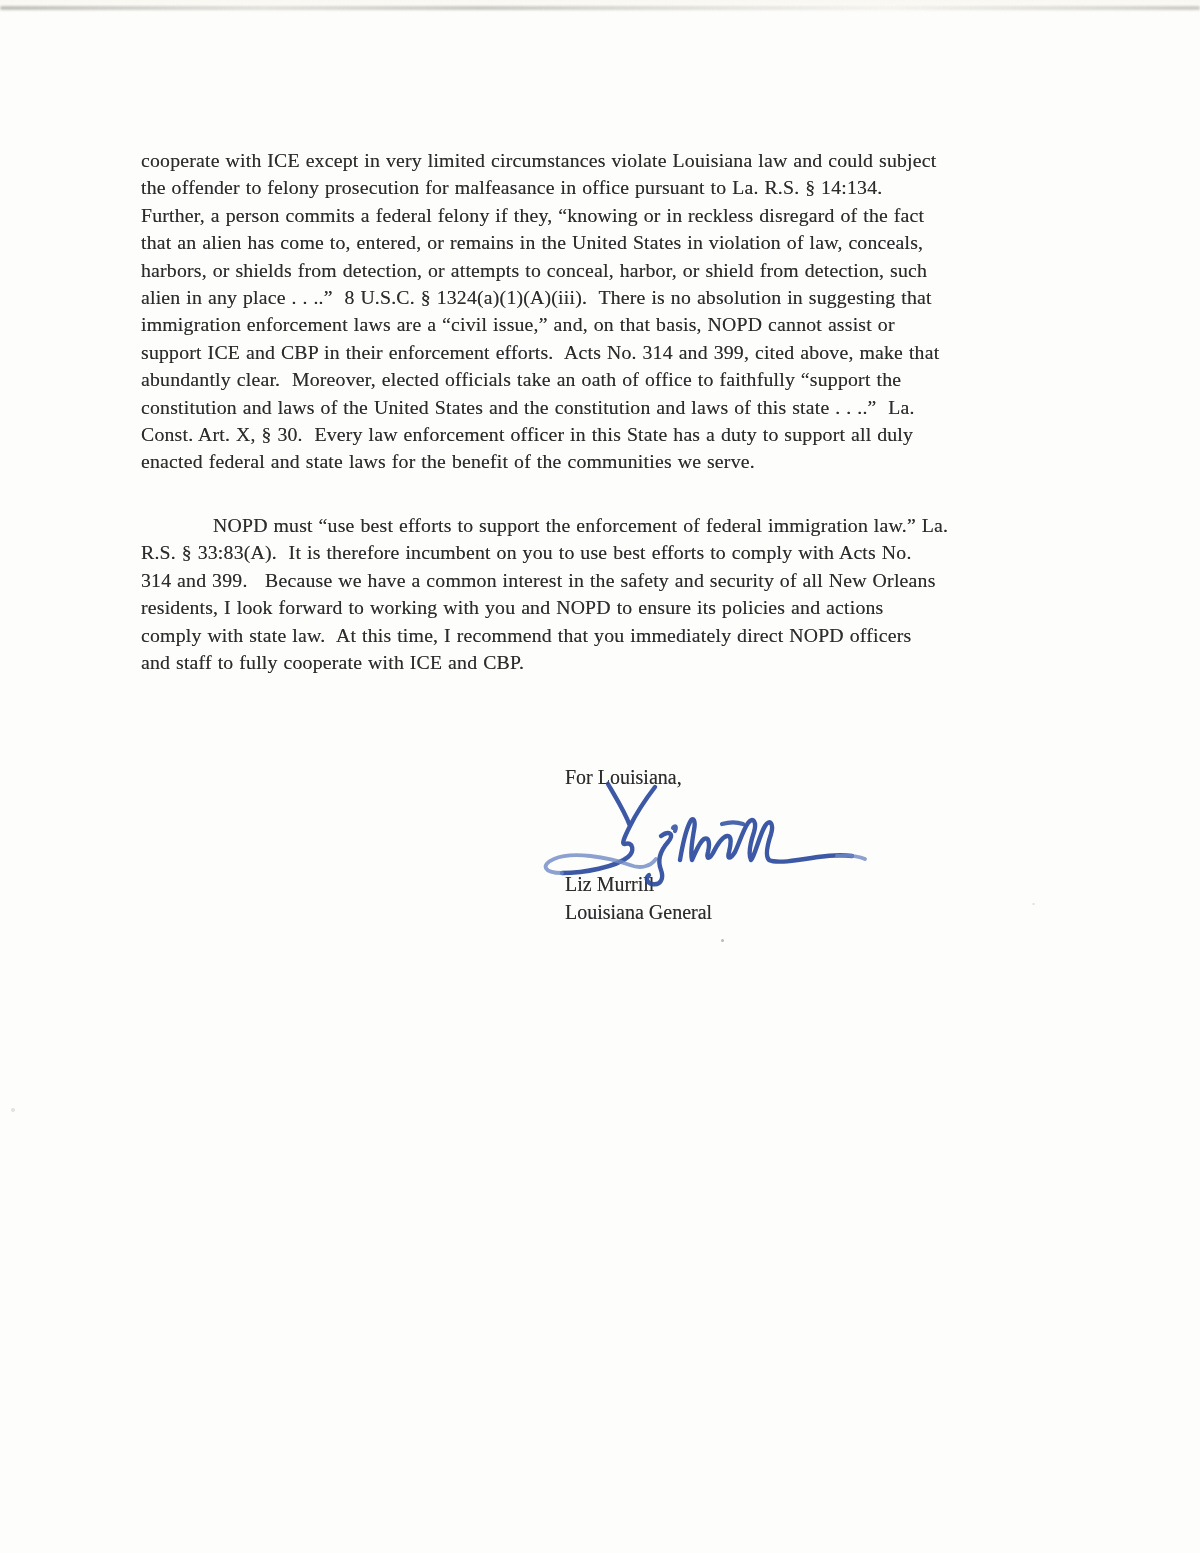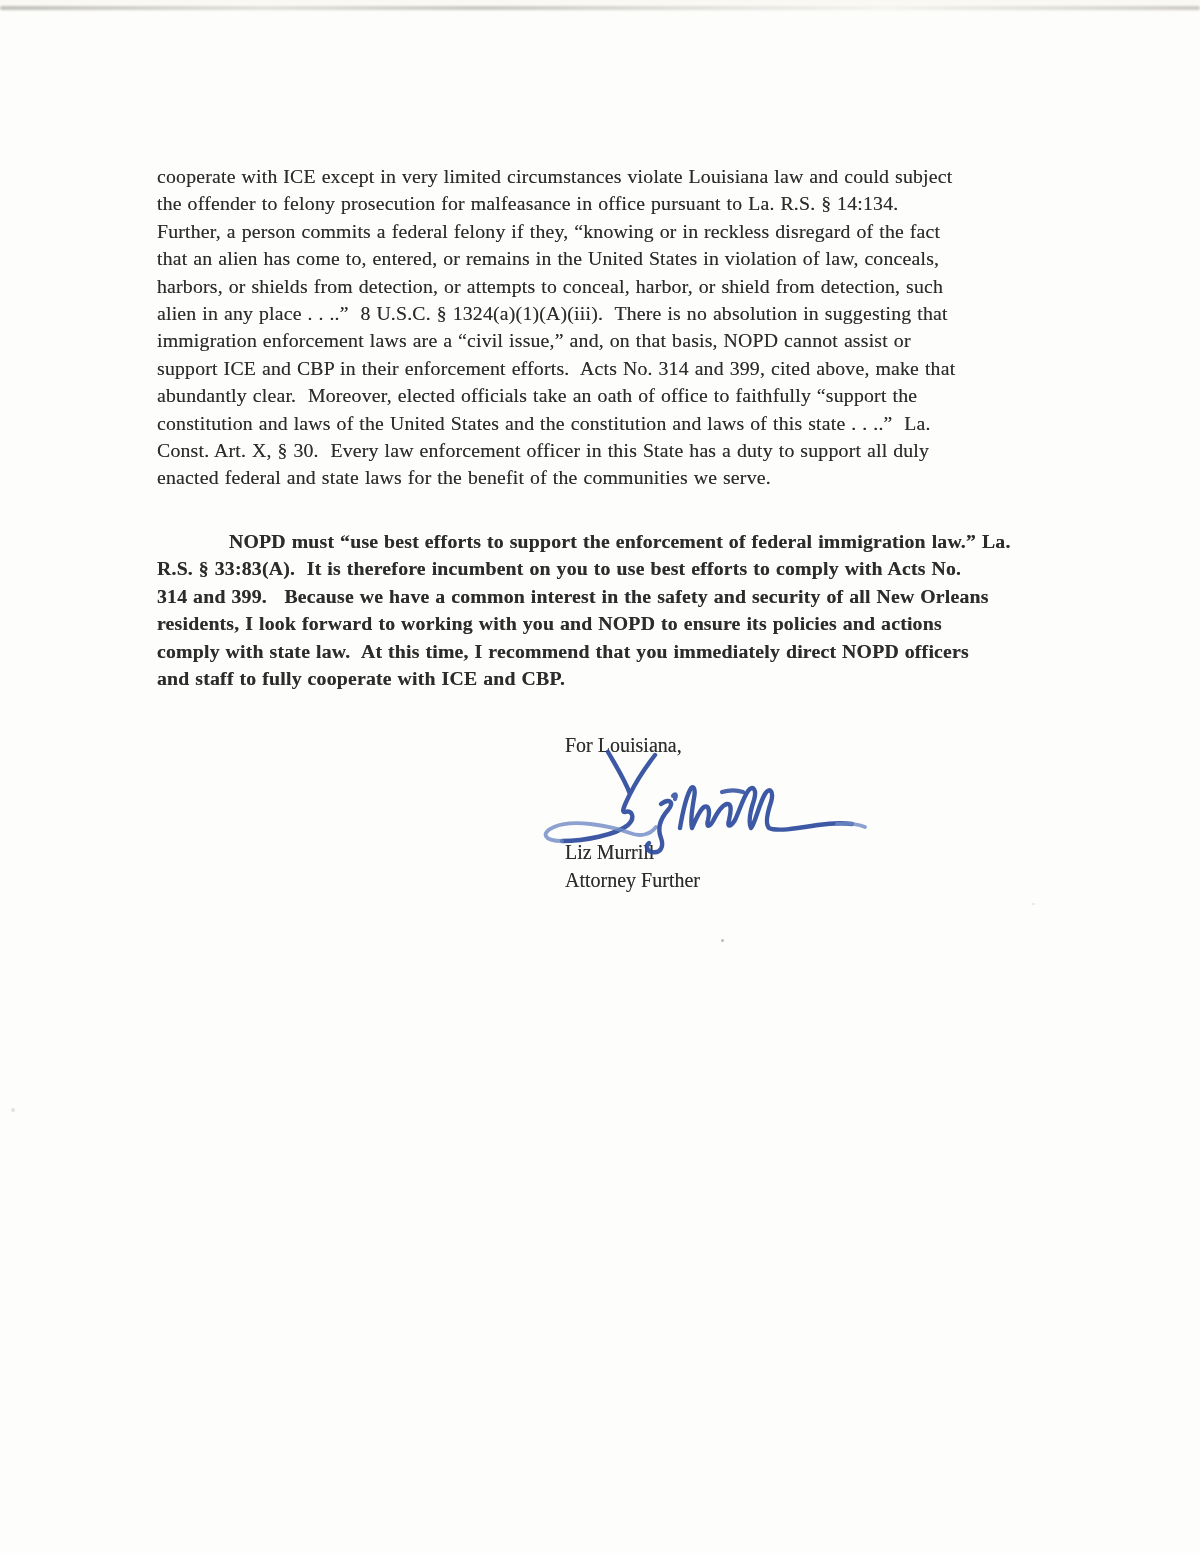--- a/index.html
+++ b/index.html
@@ -41,35 +41,34 @@
   .letter {
     position: absolute;
     left: 141px;
     top: 147px;
     width: 950px;
     color: #2c2c2c;
     font-size: 19.8px;
     line-height: 27.4px;
   }
   .para {
-    margin: 16px;
+    margin: 0;
     white-space: pre-wrap;
     letter-spacing: 0.2px;
     word-spacing: 0.7px;
     text-shadow: 0 0 0.5px rgba(45,45,45,0.55);
   }
   .para.p2 {
     margin-top: 36px;
     text-indent: 72px;
-    font-weight: bold;
   }
   .closing {
     position: absolute;
     left: 565px;
-    top: 732px;
+    top: 764px;
     color: #2c2c2c;
     font-size: 20px;
     line-height: 27.4px;
   }
   .closing-line {
     text-shadow: 0 0 0.5px rgba(45,45,45,0.55);
   }
   .signer-name {
     margin-top: 80px;
   }
@@ -162,14 +161,14 @@
                               C 218 84, 222 64, 228 54
                               C 233 46, 237 52, 234 62
                               C 230 74, 228 84, 232 88
                               C 240 92, 262 88, 281 85
                               C 295 83, 307 83, 315 84"></path>
     <path class="sig-dash" d="M 185 52 C 192 50, 200 50, 206 52"></path>
     <path class="sig-light" d="M 300 84 C 310 83, 321 84, 328 87"></path>
   </svg>
 
   <div class="closing-line signer-name">Liz Murrill</div>
-  <div class="closing-line">Attorney Further</div>
+  <div class="closing-line">Louisiana General</div>
 </div>
 
 </body></html>

